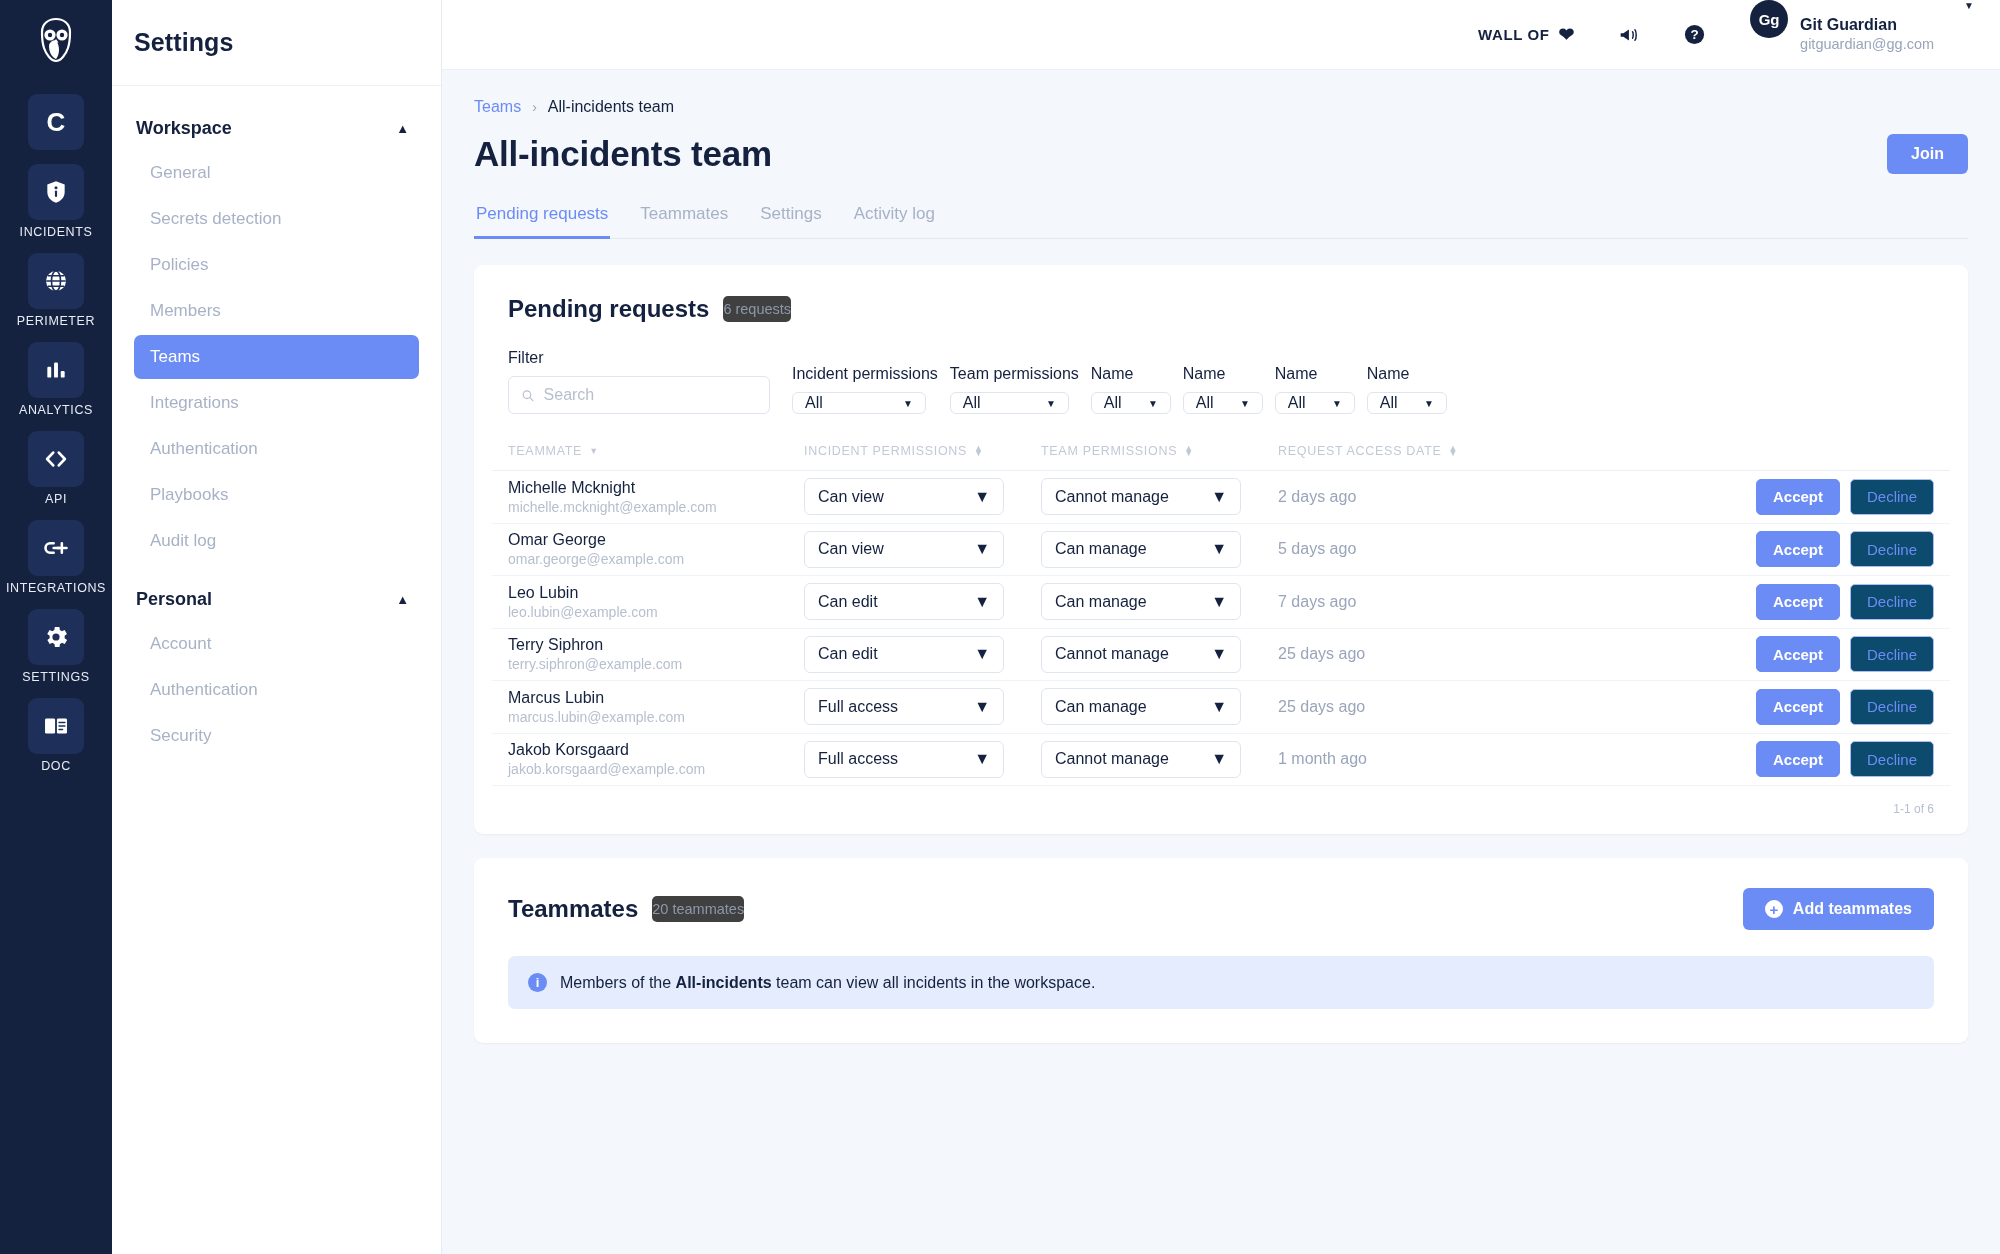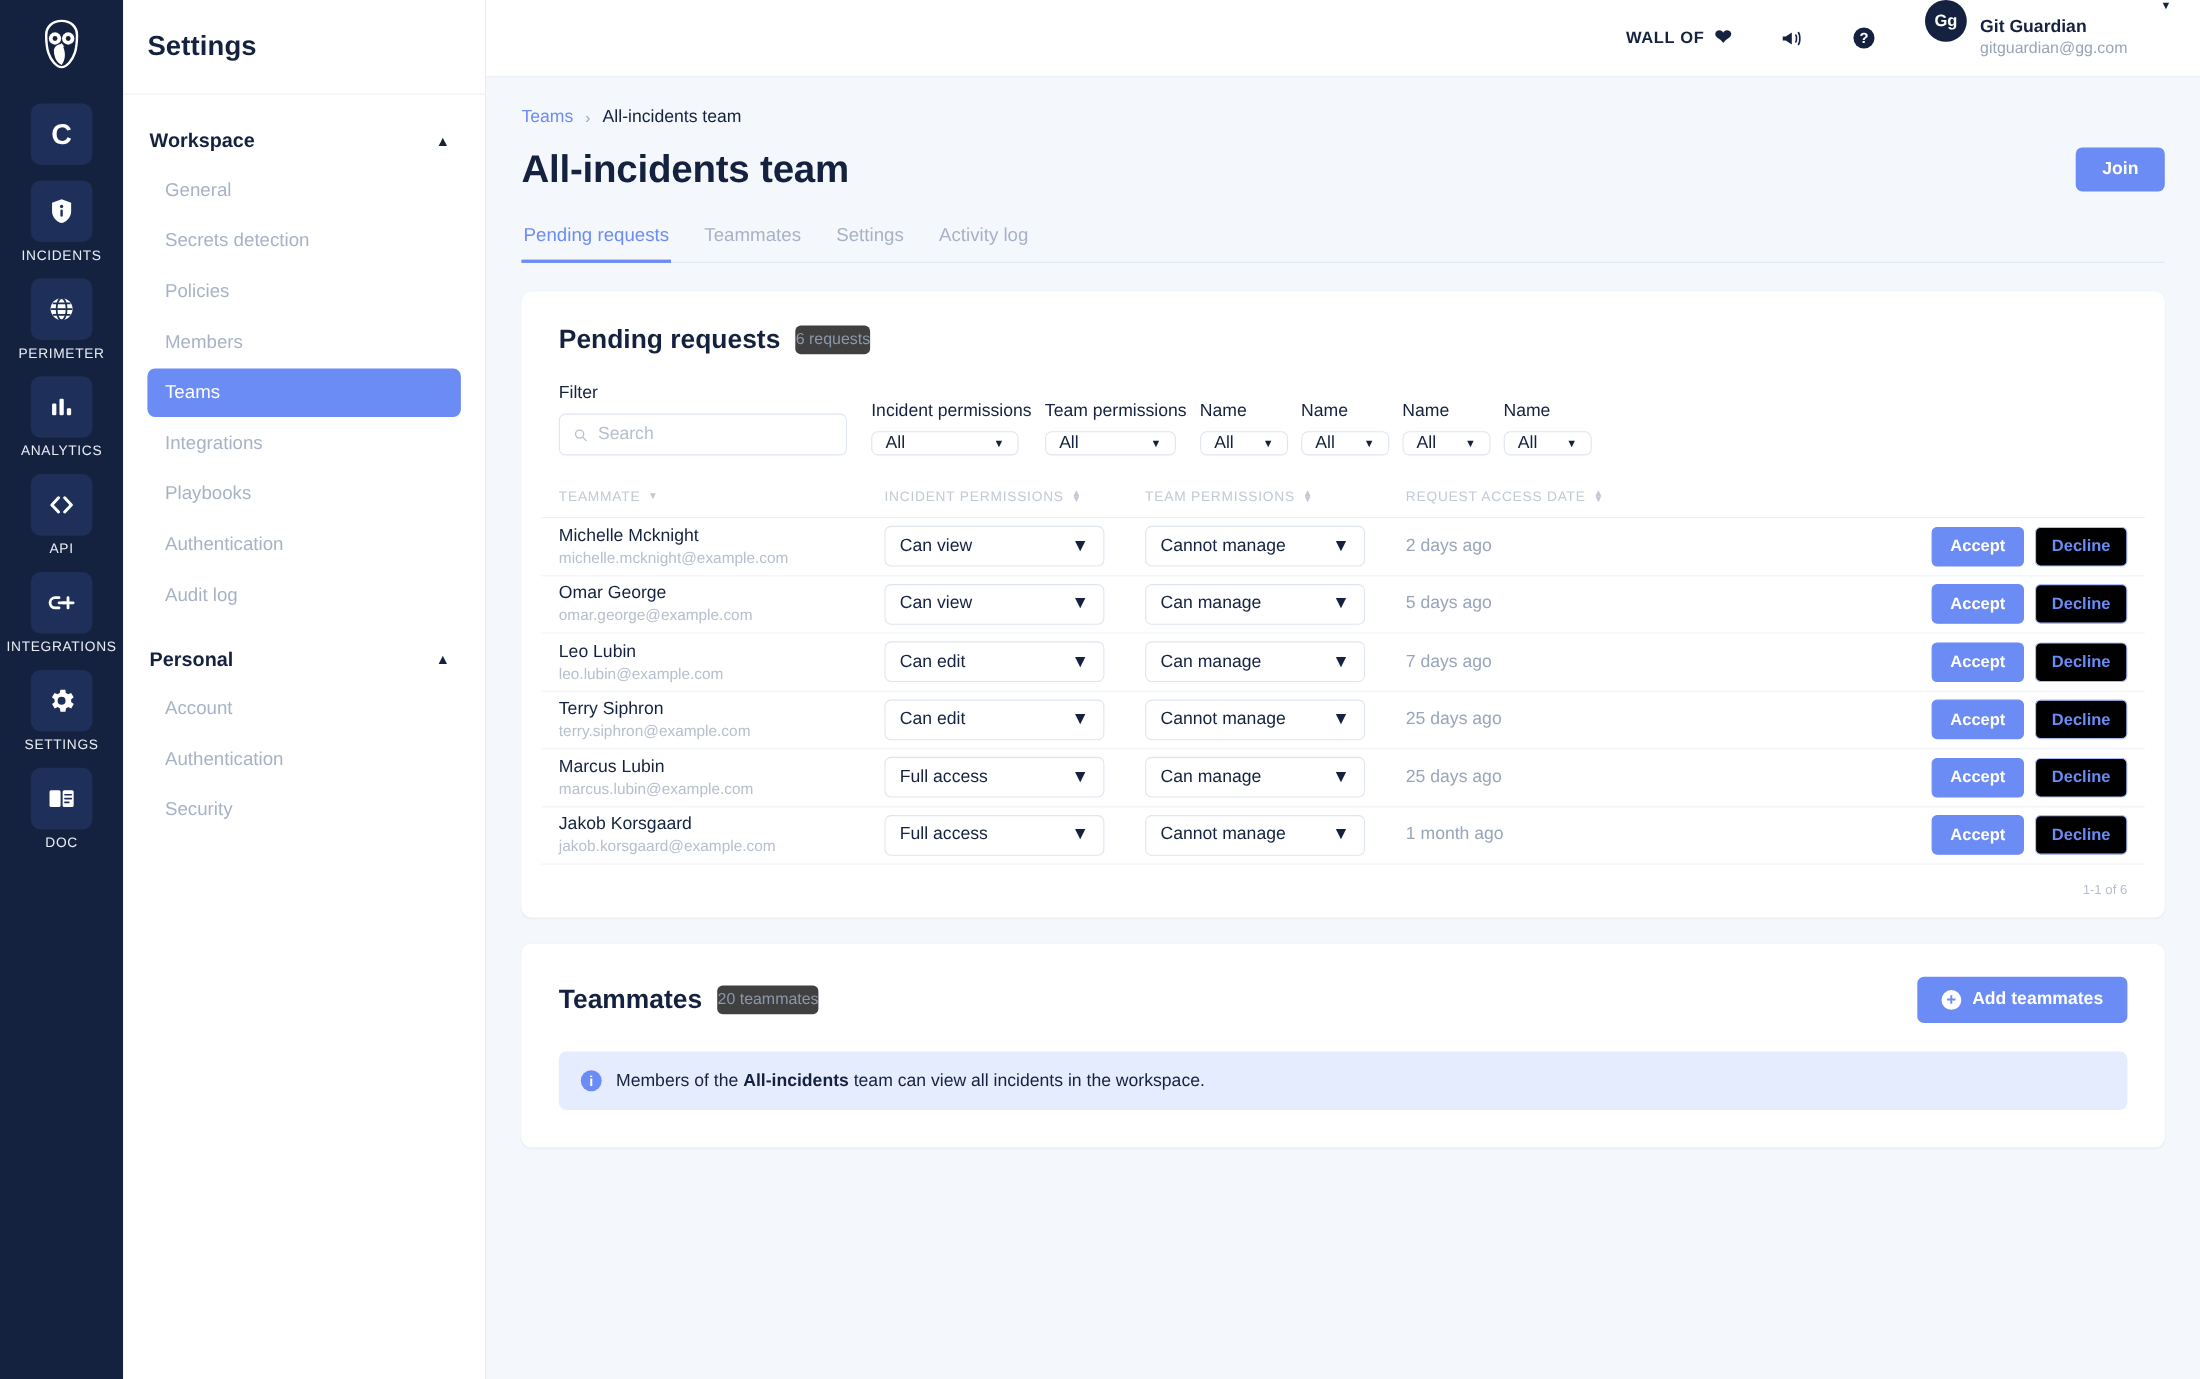--- a/index.html
+++ b/index.html
@@ -169,22 +169,22 @@
     background: #fff; display: flex; align-items: center; justify-content: space-between;
     padding: 0 13px; font-size: 16px; color: #14213f; cursor: pointer;
   }
   .dt { font-size: 16px; color: #9aa5ba; }
   .btn-accept {
     background: #6c8cf5; color: #fff; border: 1px solid #6c8cf5; border-radius: 5px;
     font-size: 15px; font-weight: 600; width: 84px; height: 36px; cursor: pointer;
     font-family: inherit;
   }
   .btn-decline {
-    background: #000000; color: #6c8cf5; border: 1px solid #a9bdf8; border-radius: 5px;
-    font-size: 15px; font-weight: 700; width: 84px; height: 36px; cursor: pointer;
+    background: #0c4a6e; color: #6c8cf5; border: 1px solid #a9bdf8; border-radius: 5px;
+    font-size: 15px; font-weight: 400; width: 84px; height: 36px; cursor: pointer;
     font-family: inherit;
   }
   .pager { text-align: right; font-size: 12px; color: #b6bfce; padding: 16px 16px 6px 0; }
 
   
   .card2 {
     background: #fff; border-radius: 9px; margin-top: 24px;
     padding: 30px 34px 34px 34px;
     box-shadow: 0 1px 2px rgba(20,33,63,.05);
   }
@@ -332,24 +332,24 @@
       <div class="nav-item">
           <span>Members</span>
         </div>
       <div class="nav-item active">
           <span>Teams</span>
         </div>
       <div class="nav-item">
           <span>Integrations</span>
         </div>
       <div class="nav-item">
+          <span>Authentication</span>
+        </div>
+      <div class="nav-item">
           <span>Playbooks</span>
-        </div>
-      <div class="nav-item">
-          <span>Authentication</span>
         </div>
       <div class="nav-item">
           <span>Audit log</span>
         </div>
 
       <div class="nav-spacer"></div>
 
       <div class="nav-group-head">
         <span class="nav-group-title">Personal</span>
         <span class="chev">▲</span>

